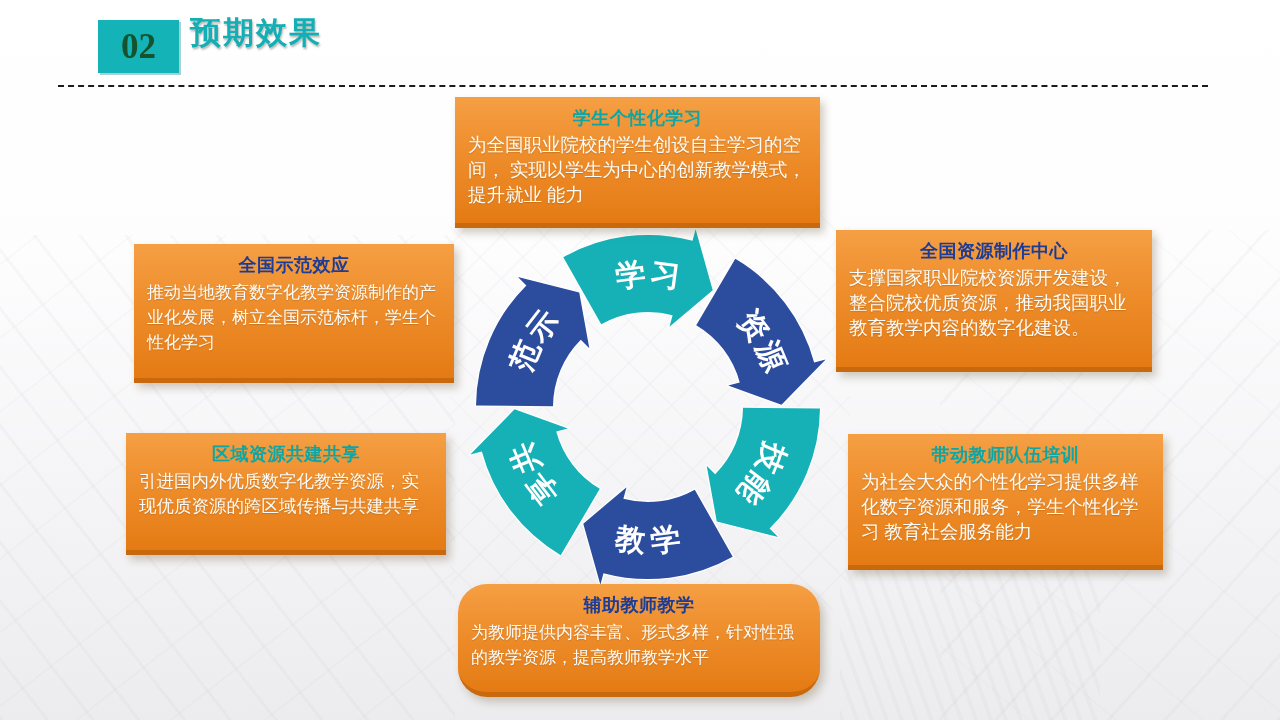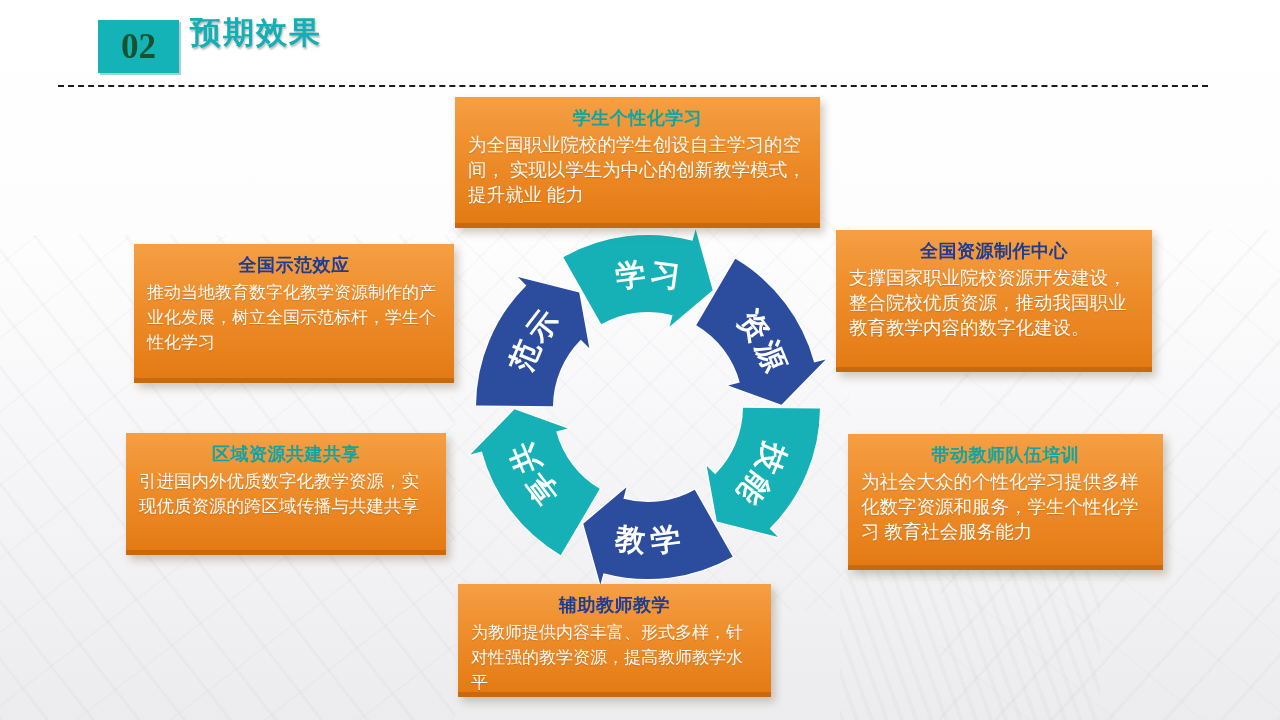--- a/index.html
+++ b/index.html
@@ -68,21 +68,21 @@
   .box-top        {left:455px; top:97px;  width:365px; height:131px;}
   .box-top .box-body{font-size:18.5px;}
   .box-left-upper {left:134px; top:232px; width:320px; height:139px;margin-top:12px;}
   .box-left-upper .box-body{font-size:17px;}
   .box-right-upper{left:836px; top:230px; width:316px; height:142px;}
   .box-right-upper .box-body{font-size:18.5px;}
   .box-left-lower {left:126px; top:433px; width:320px; height:122px;}
   .box-left-lower .box-body{font-size:17.5px;}
   .box-right-lower{left:848px; top:434px; width:315px; height:136px;}
   .box-right-lower .box-body{font-size:18.5px;}
-  .box-bottom     {left:458px; top:584px; width:313px; height:113px;}
+  .box-bottom     {left:458px; top:584px; width:362px; height:113px;border-radius:29px;}
   .box-bottom .box-body{font-size:17px; text-align:left;}
   
   .cycle-svg{position:absolute; left:455px; top:214px; width:386px; height:386px;}
   .seg-char{
     fill:#ffffff; font-family:"Liberation Sans",sans-serif;
     font-size:30px; font-weight:bold; text-anchor:middle;
   }
 </style>
 </head>
 <body>

